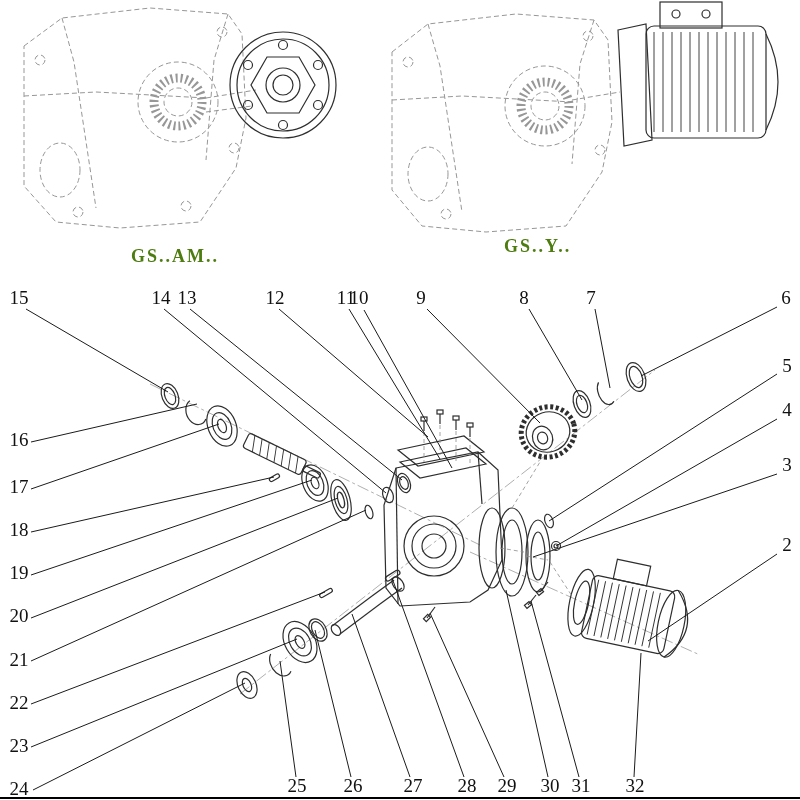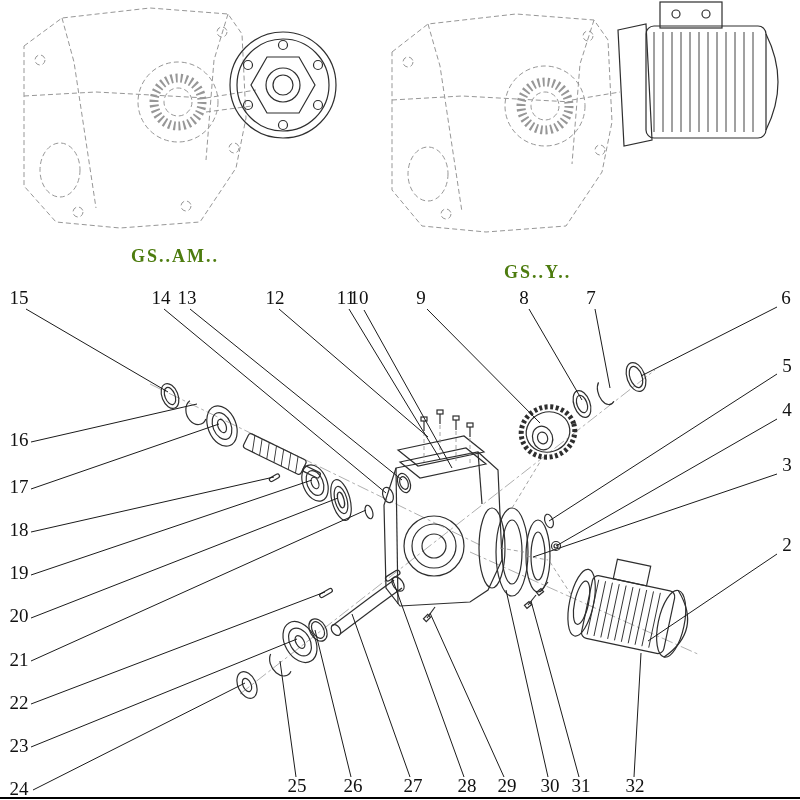--- a/index.html
+++ b/index.html
@@ -9,21 +9,21 @@
   .model-label{
     position:absolute;
     font-family:"Liberation Serif",serif;
     font-weight:bold;
     font-size:18px;
     letter-spacing:2px;
     color:#4d7c0f;
     white-space:nowrap;
   }
   #label-gsam{top:246px;left:131px;}
-  #label-gsy{top:262px;left:504px;}
+  #label-gsy{top:236px;left:504px;}
   .leader{stroke:#1b1b1b;stroke-width:1;}
   .callout-num{
     font-family:"Liberation Serif",serif;
     font-size:19px;
     fill:#111;
     text-anchor:middle;
   }
   .phantom{stroke:#979797;fill:none;stroke-width:1;stroke-dasharray:5 3;}
   .solid{stroke:#2e2e2e;fill:none;stroke-width:1.2;}
   .thin{stroke:#2e2e2e;fill:none;stroke-width:0.9;}

